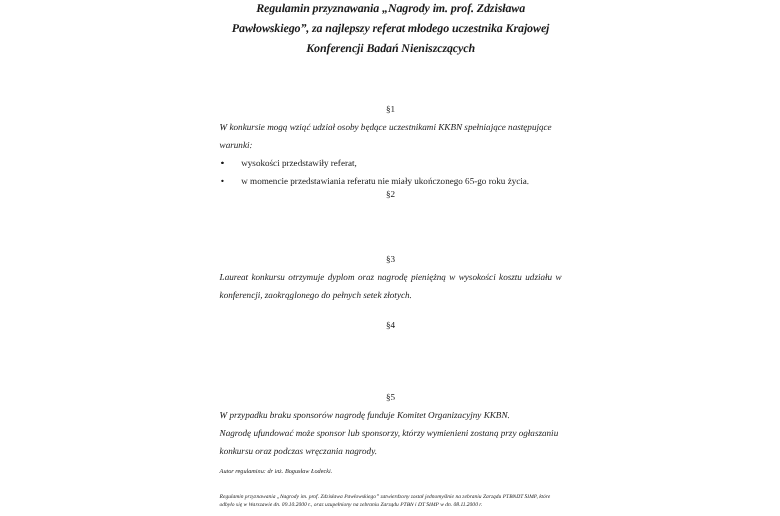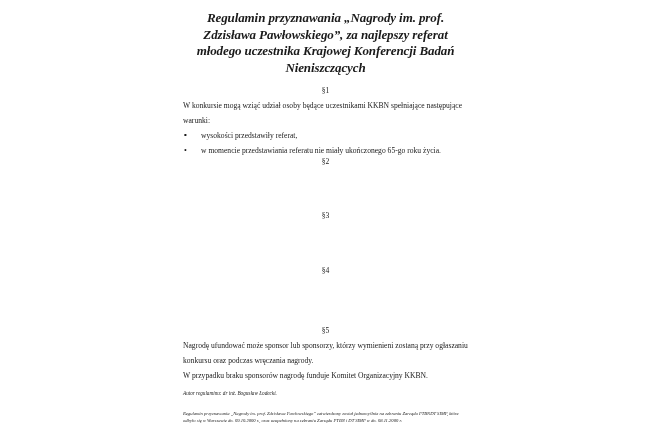--- a/index.html
+++ b/index.html
@@ -17,43 +17,44 @@
     }
     .page {
       position: absolute;
       left: 183px;
       top: 0;
       width: 285px;
     }
     .title {
       position: absolute;
       left: 0;
-      top: 10px;
+      top: 0;
       width: 285px;
       text-align: center;
       font-weight: bold;
       font-style: italic;
-      font-size: 13px;
+      font-size: 10px;
       line-height: 16.5px;
       letter-spacing: -0.1px;
     }
     .sec {
       position: absolute;
       left: 0;
       width: 285px;
       font-size: 7.6px;
       line-height: 15px;
     }
     .sec-num {
       text-align: center;
       display: block;
     }
     .para {
       display: block;
       text-align: justify;
+      font-style: italic;
     }
     .para.nojust {
       text-align: left;
     }
     ul.bullets {
       list-style: none;
       margin: 0;
       padding: 0;
     }
     ul.bullets li {
@@ -110,29 +111,30 @@
       </li>
     </ul>
   </div>
 
   <div class="sec" style="top:154px;">
     <span class="sec-num">§2</span>
   </div>
 
   <div class="sec" style="top:208px;">
     <span class="sec-num">§3</span>
+    <span class="para">Laureat konkursu otrzymuje dyplom oraz nagrodę pieniężną w wysokości kosztu udziału w konferencji, zaokrąglonego do pełnych setek złotych.</span>
   </div>
 
   <div class="sec" style="top:263px;">
     <span class="sec-num">§4</span>
   </div>
 
   <div class="sec" style="top:323px;">
     <span class="sec-num">§5</span>
+    <span class="para nojust">W przypadku braku sponsorów nagrodę funduje Komitet Organizacyjny KKBN.</span>
     <span class="para nojust">Nagrodę ufundować może sponsor lub sponsorzy, którzy wymienieni zostaną przy ogłaszaniu konkursu oraz podczas wręczania nagrody.</span>
-    <span class="para nojust">W przypadku braku sponsorów nagrodę funduje Komitet Organizacyjny KKBN.</span>
   </div>
 
   <div class="author">Autor regulaminu: dr inż. Bogusław Łodecki.</div>
 
   <div class="footnote">Regulamin przyznawania „Nagrody im. prof. Zdzisława Pawłowskiego” zatwierdzony został jednomyślnie na zebraniu Zarządu PTBNDT SIMP, które odbyło się w Warszawie dn. 09.10.2000 r., oraz uzupełniony na zebraniu Zarządu PTBN i DT SIMP w dn. 08.11.2000 r.</div>
 
 </div>
 
 </body></html>

